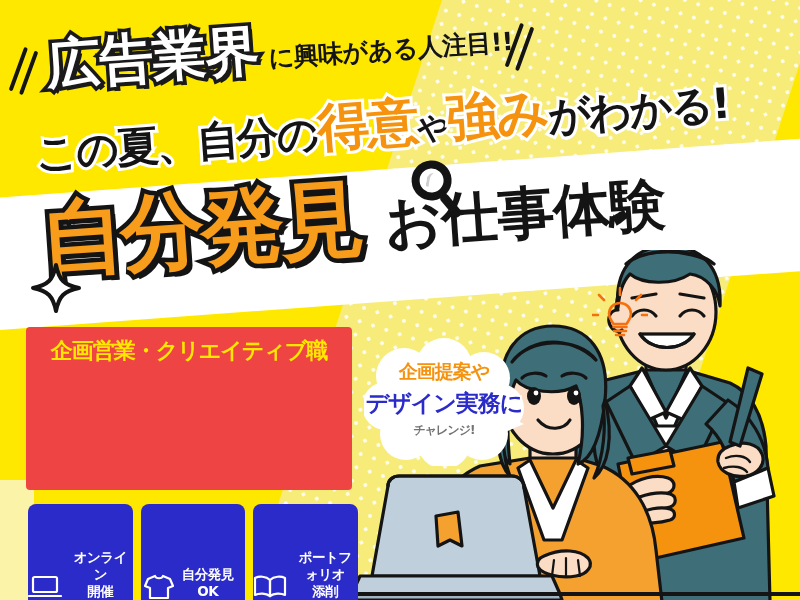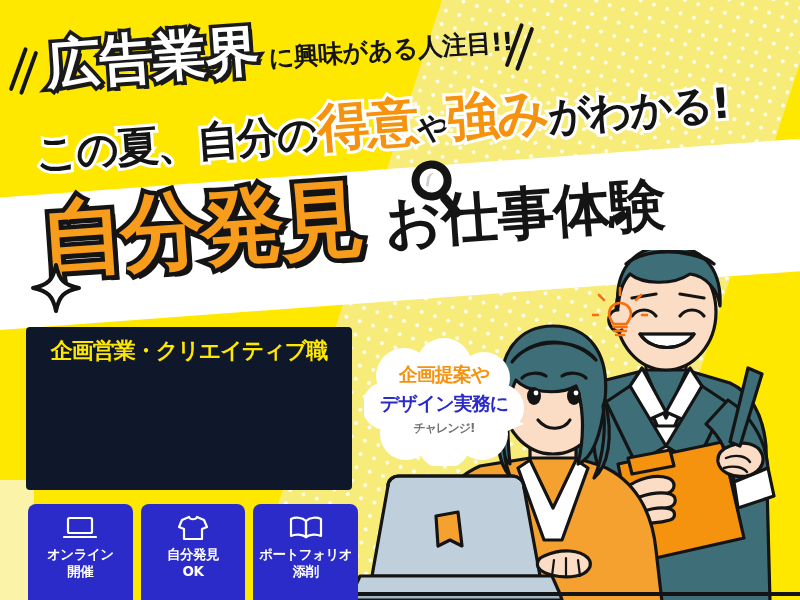--- a/index.html
+++ b/index.html
@@ -106,21 +106,21 @@
     background:#141414; border-radius:4px; transform:rotate(-36deg);
   }
 
   
   .sparkle { left:30px; top:262px; width:52px; height:52px; }
   .sparkle svg { display:block; }
 
   
   .info-box {
     left:26px; top:327px; width:326px; height:163px;
-    background:#0f172a; border-radius:4px; padding:5px;
+    background:#ef4444; border-radius:4px; padding:5px;
   }
   .info-head {
     height:38px; display:flex; align-items:center; justify-content:center;
     color:#FFE800; font-size:22px; letter-spacing:-1px;
   }
   .info-body {
     height:115px; background:#FAF6D2; display:flex; align-items:center; justify-content:center;
   }
   .days {
     color:#2B2BC9; font-weight:700; letter-spacing:-3px;
@@ -132,28 +132,28 @@
   .bubble {
     left:364px; top:338px; width:160px; height:128px;
   }
   .bubble-bg { position:absolute; inset:0; }
   .bubble-text {
     position:absolute; inset:0; display:flex; flex-direction:column;
     align-items:center; justify-content:center; gap:3px; z-index:2;
     padding-bottom:6px;
   }
   .bub-l1 { font-size:19px; color:#F5920E; letter-spacing:-1px; -webkit-text-stroke:4px #fff; paint-order:stroke fill;}
-  .bub-l2 { font-size:19px; color:#2B2BC9; letter-spacing:-1px; -webkit-text-stroke:4px #fff; paint-order:stroke fill;}
+  .bub-l2 { font-size:23px; color:#2B2BC9; letter-spacing:-1px; -webkit-text-stroke:4px #fff; paint-order:stroke fill;}
   .bub-l3 { font-size:12px; color:#737373; letter-spacing:-1px; -webkit-text-stroke:4px #fff; paint-order:stroke fill;}
 
   
   .badges { left:28px; top:504px; width:330px; height:96px; display:flex; gap:8px; }
   .badge {
     flex:1; background:#2B2BC9; border-radius:8px 8px 0 0;
-    display:flex; flex-direction:column; align-items:center; padding-top:11px; gap:5px;
+    display:flex; flex-direction:row; align-items:flex-end; padding-top:11px; gap:5px;
   }
   .badge-icon { width:36px; height:26px; display:flex; align-items:center; justify-content:center; }
   .badge-label {
     color:#FFFFFF; font-size:13.5px; line-height:1.25; text-align:center; letter-spacing:-.5px;
   }
 
   
   .illus { left:330px; top:250px; width:480px; height:352px; }
 
   

